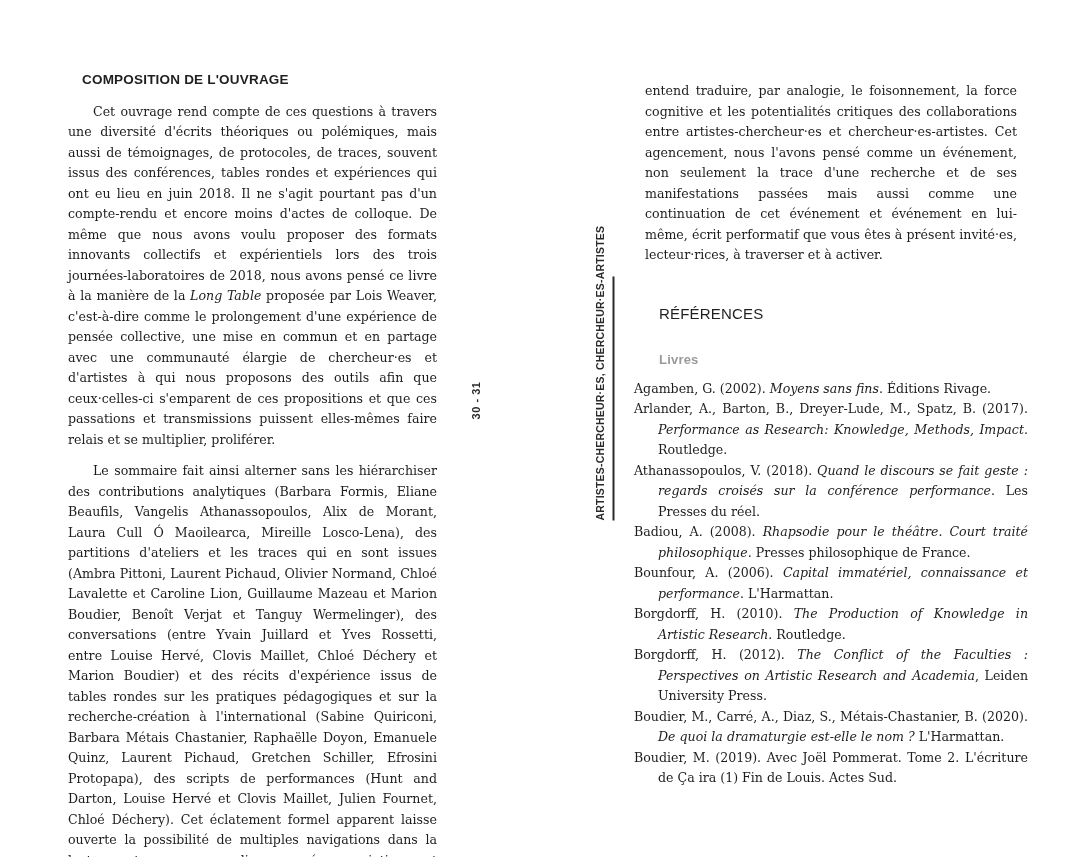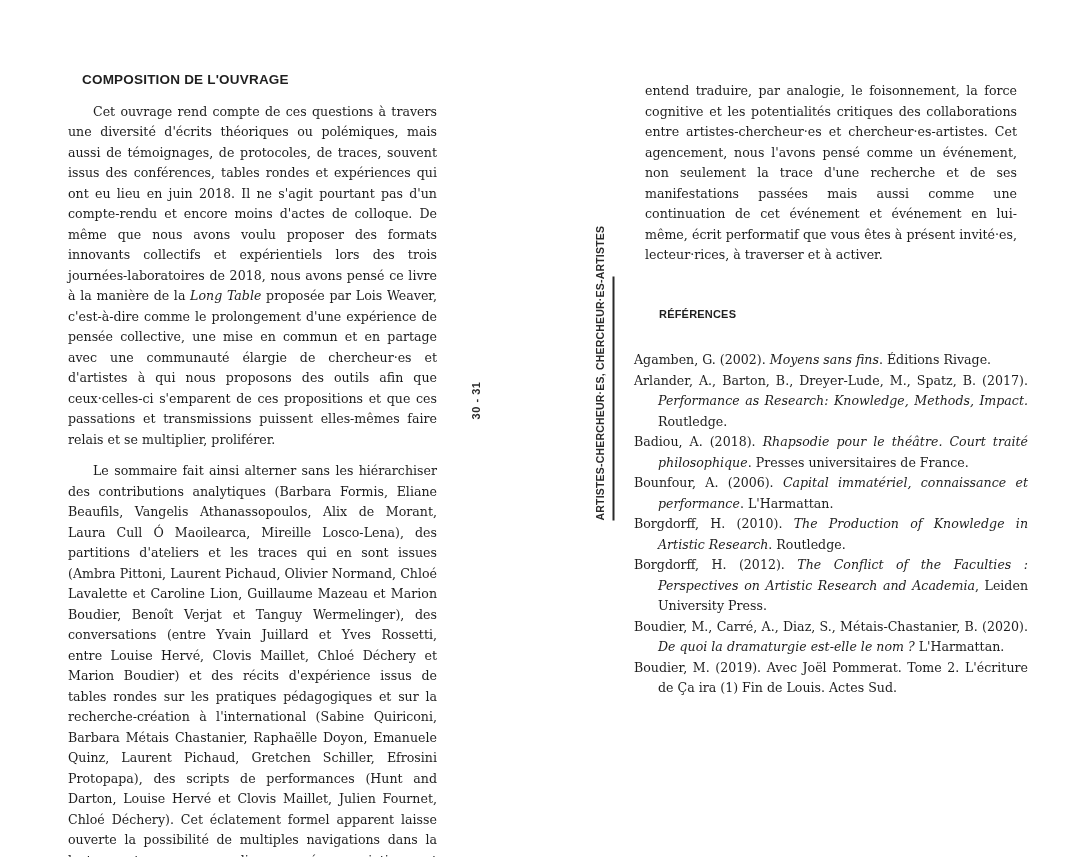--- a/index.html
+++ b/index.html
@@ -37,22 +37,22 @@
   .col p {
     margin: 11px;
     text-align: justify;
     hyphens: auto;
     -webkit-hyphens: auto;
   }
   .col p.indent { text-indent: 25px; }
 
   .refs-heading {
     font-family: "Liberation Sans", sans-serif;
-    font-weight: 700;
-    font-size: 11px;
+    font-weight: 400;
+    font-size: 15px;
     letter-spacing: 0.2px;
     color: #1f1f1f;
     margin: 38px 0 26px 25px;
   }
   .category-label {
     font-family: "Liberation Sans", sans-serif;
     font-weight: 700;
     font-size: 13px;
     letter-spacing: 0.2px;
     color: #9b9b9b;
@@ -117,24 +117,26 @@
     <p class="indent"><span>Cet ouvrage rend compte de ces questions à travers une diversité d'écrits théoriques ou polémiques, mais aussi de témoignages, de protocoles, de traces, souvent issus des conférences, tables rondes et expériences qui ont eu lieu en juin 2018. Il ne s'agit pourtant pas d'un compte-rendu et encore moins d'actes de colloque. De même que nous avons voulu proposer des formats innovants collectifs et expérientiels lors des trois journées-laboratoires de 2018, nous avons pensé ce livre à la manière de la </span><i>Long Table</i><span> proposée par Lois Weaver, c'est-à-dire comme le prolongement d'une expérience de pensée collective, une mise en commun et en partage avec une communauté élargie de chercheur·es et d'artistes à qui nous proposons des outils afin que ceux·celles-ci s'emparent de ces propositions et que ces passations et transmissions puissent elles-mêmes faire relais et se multiplier, proliférer.</span></p>
     <p class="indent"><span>Le sommaire fait ainsi alterner sans les hiérarchiser des contributions analytiques (Barbara Formis, Eliane Beaufils, Vangelis Athanassopoulos, Alix de Morant, Laura Cull Ó Maoilearca, Mireille Losco-Lena), des partitions d'ateliers et les traces qui en sont issues (Ambra Pittoni, Laurent Pichaud, Olivier Normand, Chloé Lavalette et Caroline Lion, Guillaume Mazeau et Marion Boudier, Benoît Verjat et Tanguy Wermelinger), des conversations (entre Yvain Juillard et Yves Rossetti, entre Louise Hervé, Clovis Maillet, Chloé Déchery et Marion Boudier) et des récits d'expérience issus de tables rondes sur les pratiques pédagogiques et sur la recherche-création à l'international (Sabine Quiriconi, Barbara Métais Chastanier, Raphaëlle Doyon, Emanuele Quinz, Laurent Pichaud, Gretchen Schiller, Efrosini Protopapa), des scripts de performances (Hunt and Darton, Louise Hervé et Clovis Maillet, Julien Fournet, Chloé Déchery). Cet éclatement formel apparent laisse ouverte la possibilité de multiples navigations dans la lecture et ouvre sur diverses réappropriations et différents niveaux de sens. Ce sommaire tente de rendre prégnant notre refus de toute instrumentalisation de la scène au service de savoirs exogènes qu'elle viendrait appliquer. Cet agencement</span></p>
   </div>
 
   <div class="spine-pagenum">30 - 31</div>
   <div class="spine-title">ARTISTES-CHERCHEUR·ES, CHERCHEUR·ES-ARTISTES</div>
 
   <div class="col col-right">
     <p><span>entend traduire, par analogie, le foisonnement, la force cognitive et les potentialités critiques des collaborations entre artistes-chercheur·es et chercheur·es-artistes. Cet agencement, nous l'avons pensé comme un événement, non seulement la trace d'une recherche et de ses manifestations passées mais aussi comme une continuation de cet événement et événement en lui-même, écrit performatif que vous êtes à présent invité·es, lecteur·rices, à traverser et à activer.</span></p>
     <h2 class="refs-heading">RÉFÉRENCES</h2>
+    <h3 class="category-label">Livres</h3>
     <ul class="references">
       <li><span>Agamben, G. (2002). </span><i>Moyens sans fins</i><span>. Éditions Rivage.</span></li>
       <li><span>Arlander, A., Barton, B., Dreyer-Lude, M., Spatz, B. (2017). </span><i>Performance as Research: Knowledge, Methods, Impact.</i><span> Routledge.</span></li>
-      <li><span>Badiou, A. (2018). </span><i>Rhapsodie pour le théâtre. Court traité philosophique</i><span>. Presses universitaires de France.</span></li>
+      <li><span>Athanassopoulos, V. (2018). </span><i>Quand le discours se fait geste : regards croisés sur la conférence performance</i><span>. Les Presses du réel.</span></li>
+      <li><span>Badiou, A. (2008). </span><i>Rhapsodie pour le théâtre. Court traité philosophique</i><span>. Presses philosophique de France.</span></li>
       <li><span>Bounfour, A. (2006). </span><i>Capital immatériel, connaissance et performance</i><span>. L'Harmattan.</span></li>
       <li><span>Borgdorff, H. (2010). </span><i>The Production of Knowledge in Artistic Research</i><span>. Routledge.</span></li>
       <li><span>Borgdorff, H. (2012). </span><i>The Conflict of the Faculties : Perspectives on Artistic Research and Academia</i><span>, Leiden University Press.</span></li>
       <li><span>Boudier, M., Carré, A., Diaz, S., Métais-Chastanier, B. (2020). </span><i>De quoi la dramaturgie est-elle le nom ?</i><span> L'Harmattan.</span></li>
       <li><span>Boudier, M. (2019). Avec Joël Pommerat. Tome 2. L'écriture de Ça ira (1) Fin de Louis. Actes Sud.</span></li>
     </ul>
   </div>
 
 </div>
 

